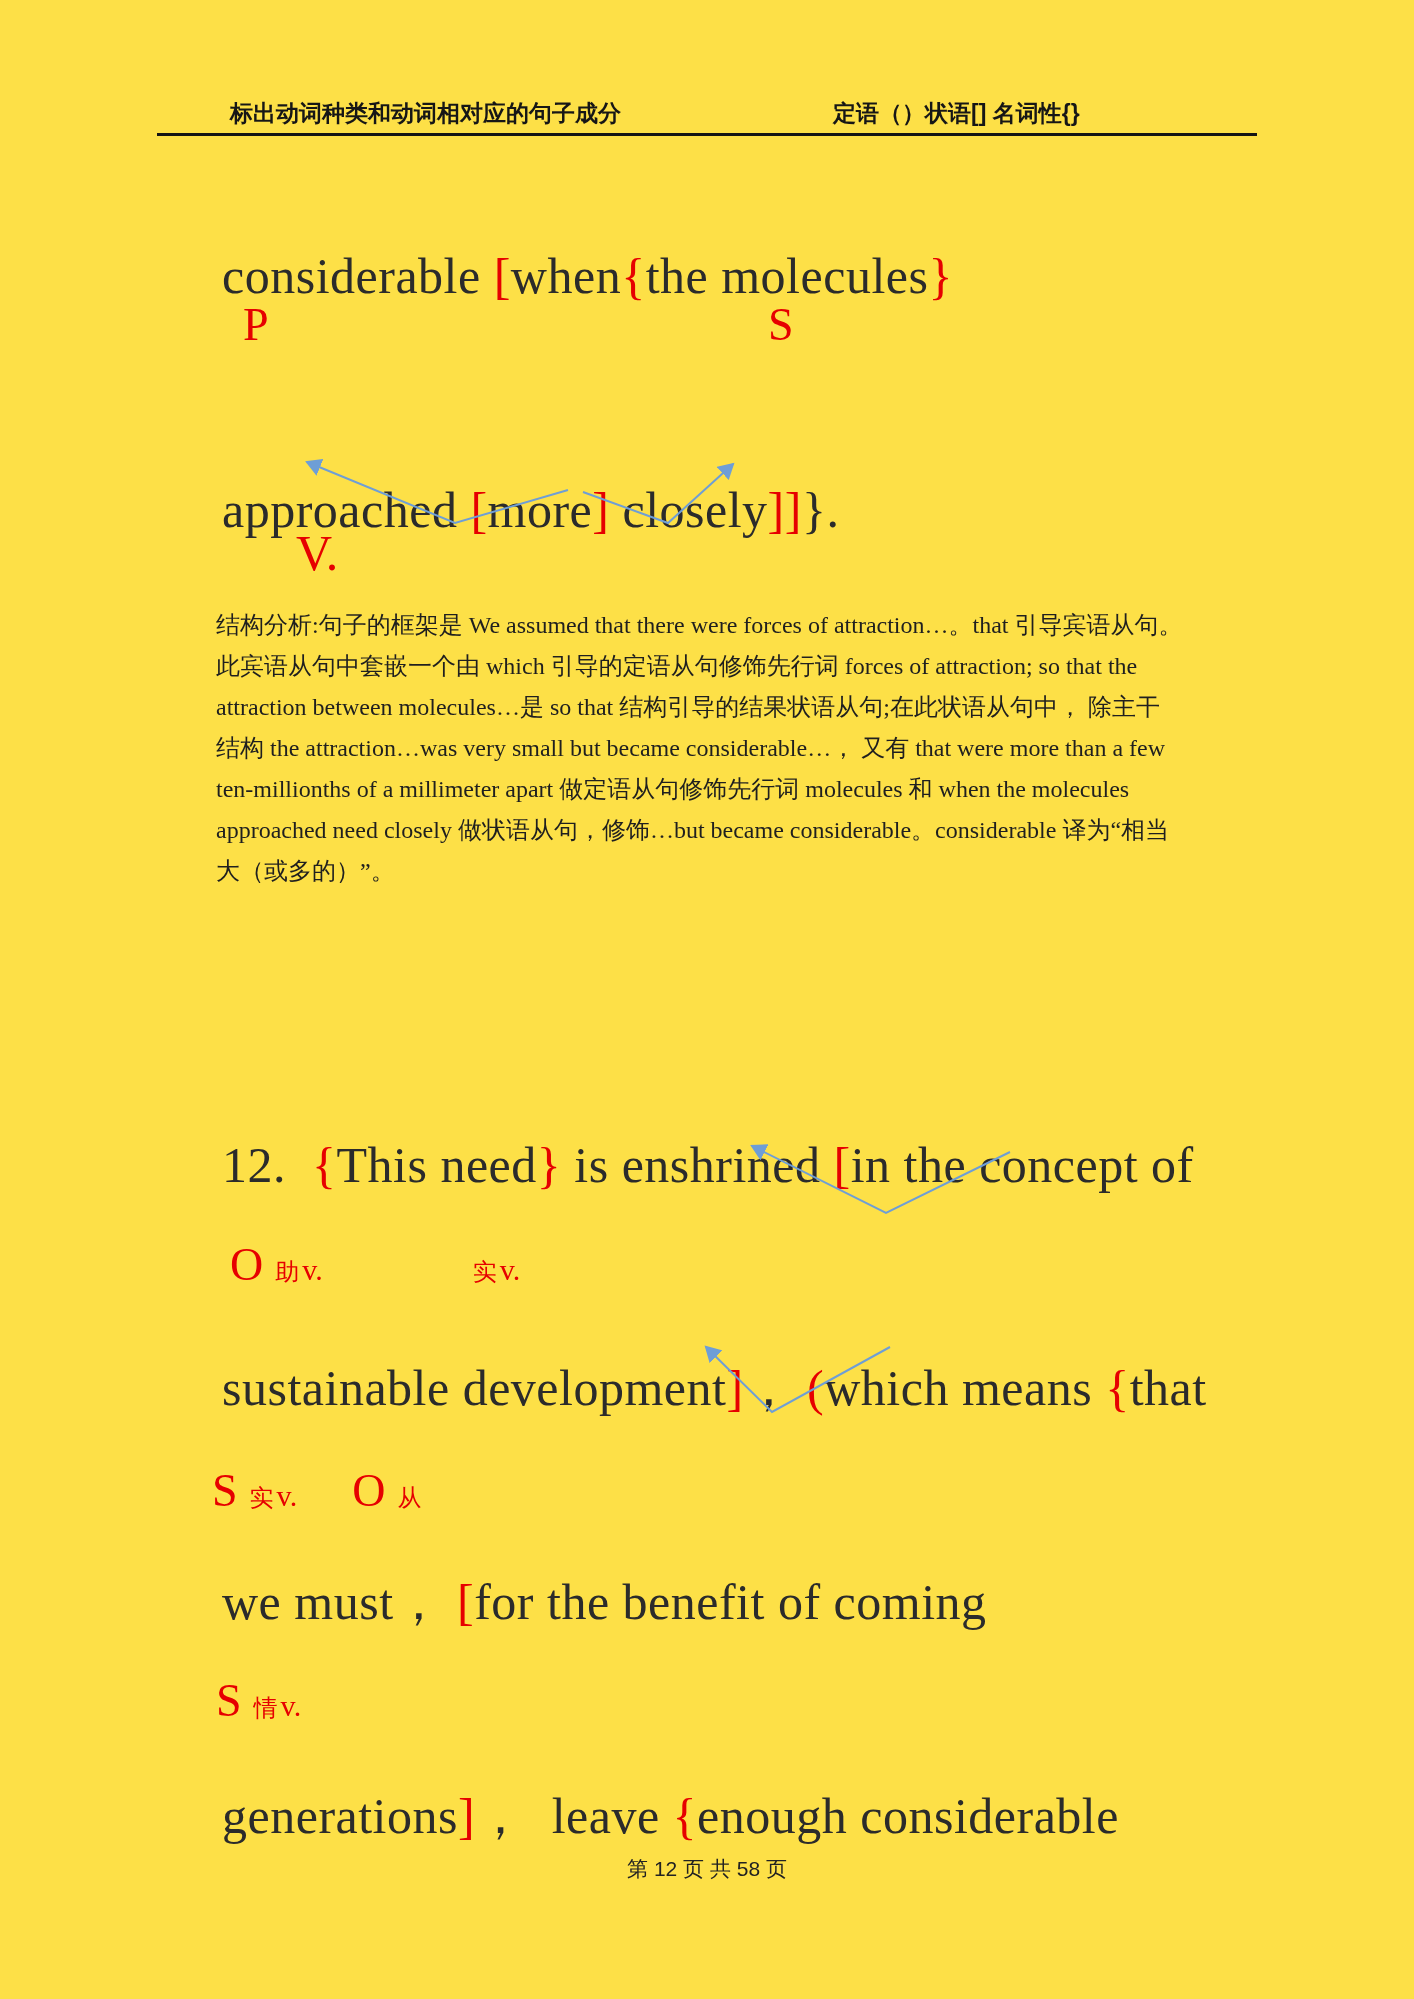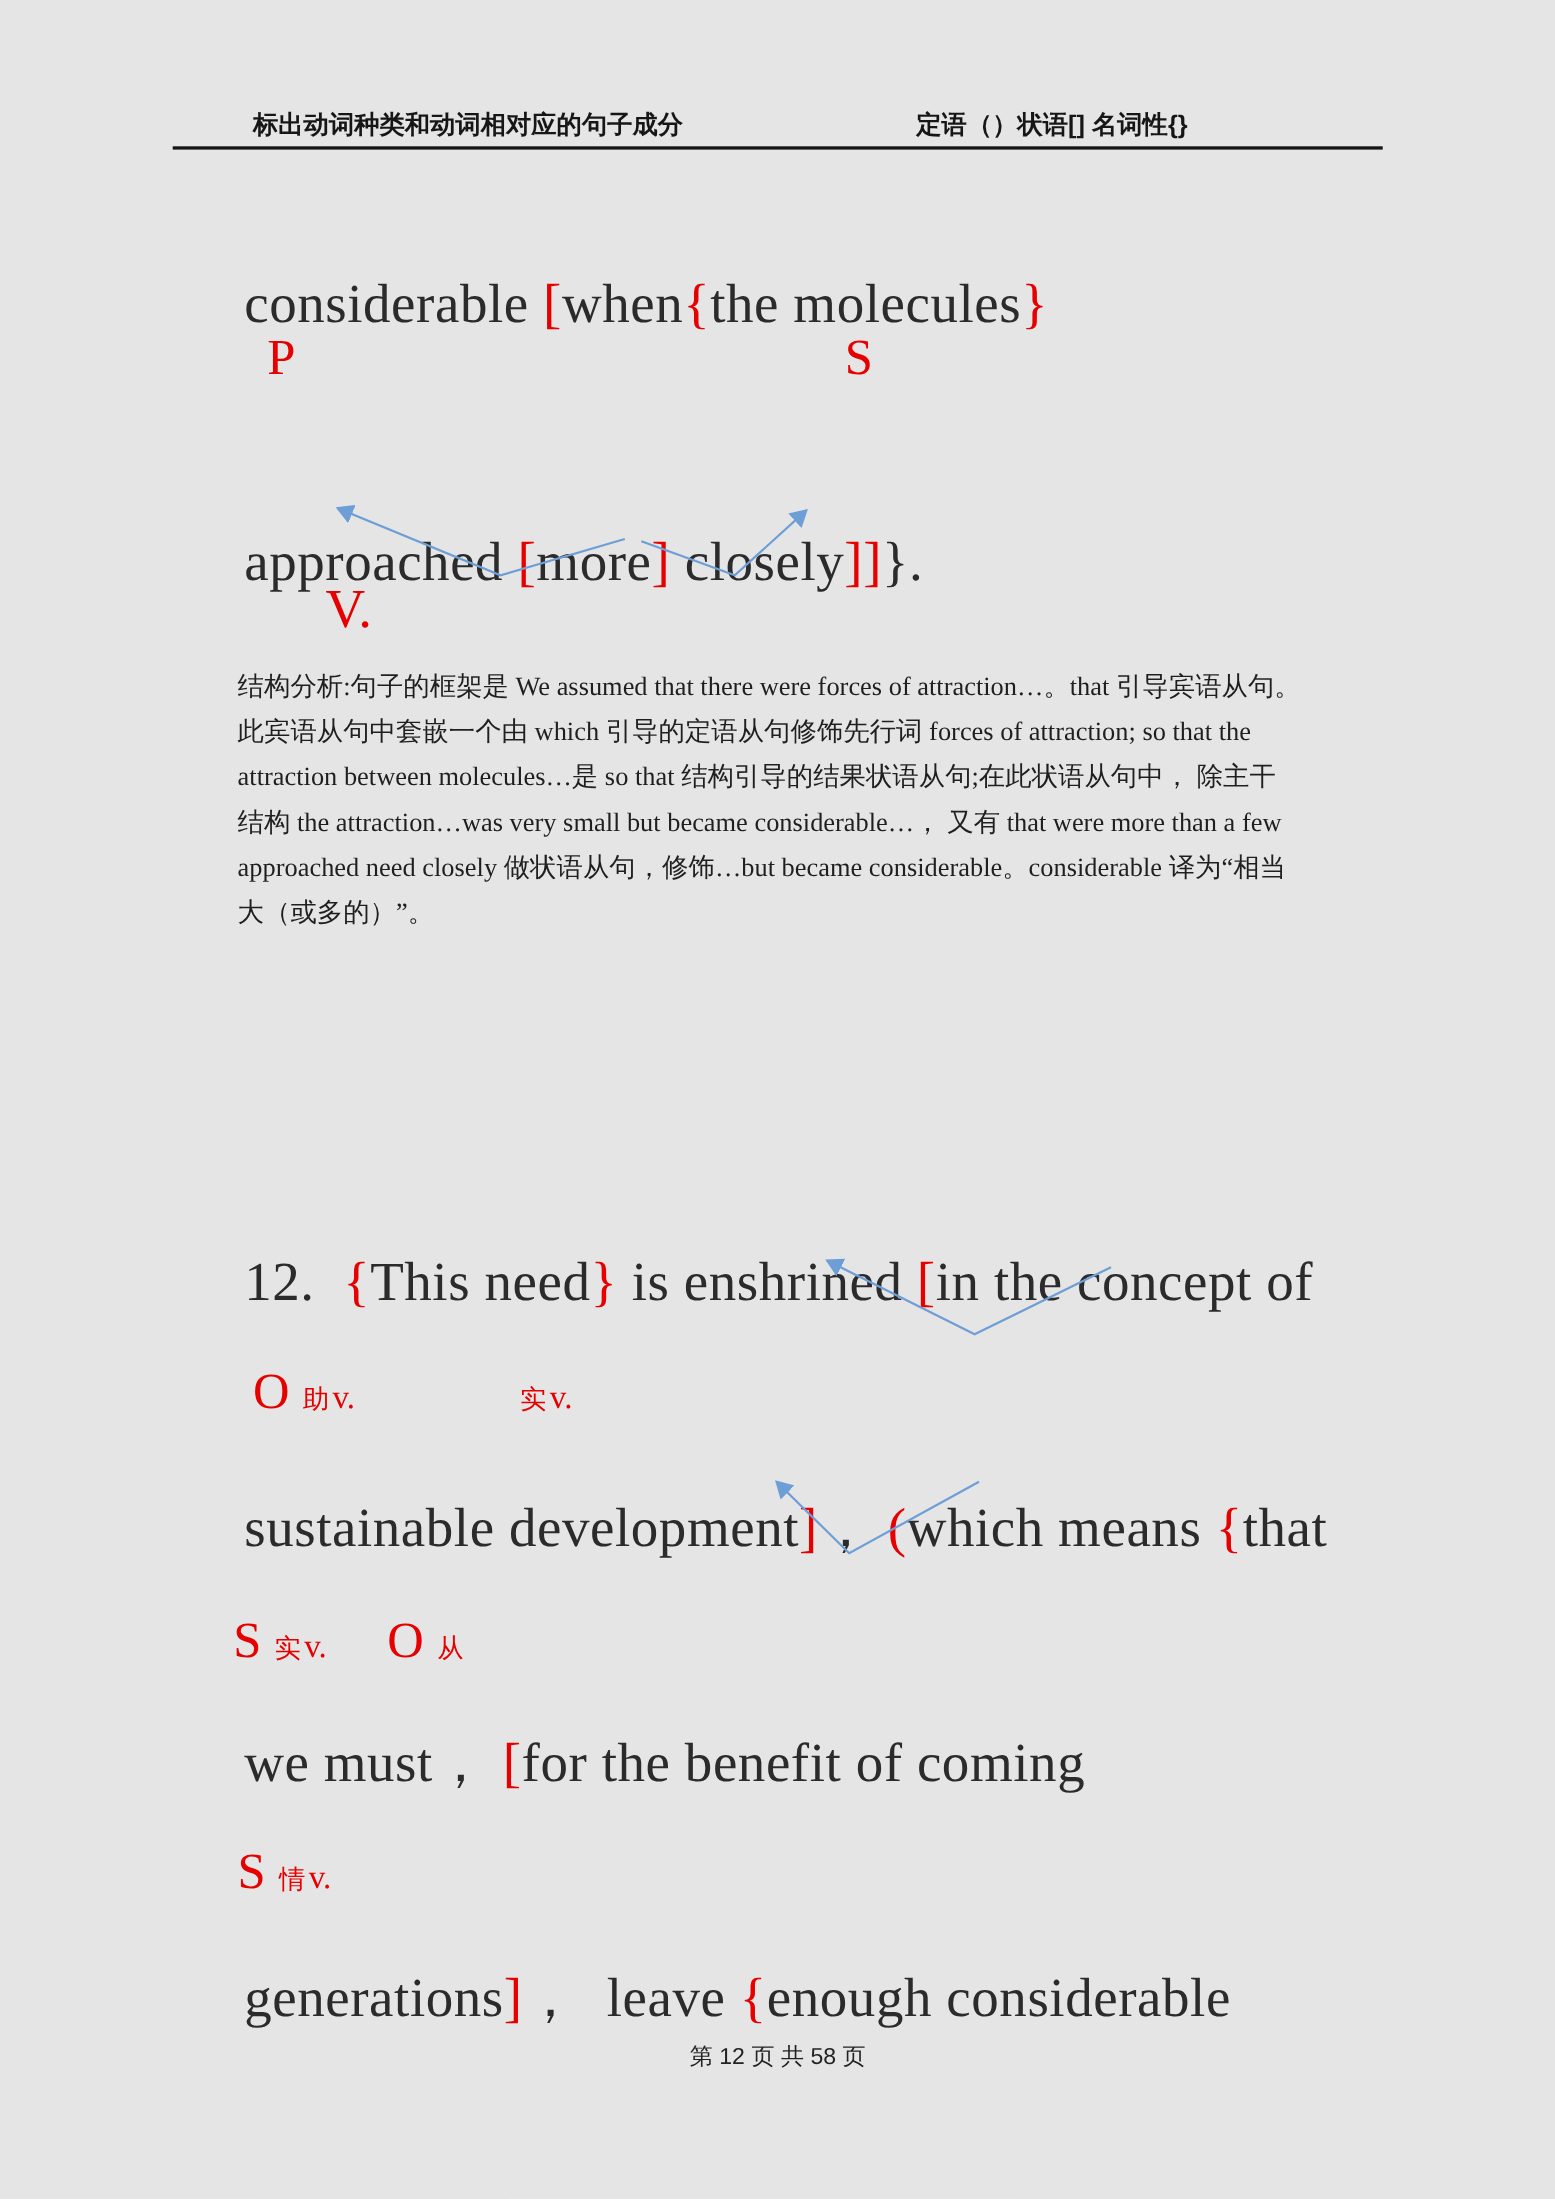--- a/index.html
+++ b/index.html
@@ -1,20 +1,20 @@
 <!DOCTYPE html>
 <html><head>
 <meta charset="utf-8">
 <style>
   html,body{margin:0;padding:0;background:#ffffff;}
   .page{
     position:relative;
     width:1414px;
     height:1999px;
-    background:#e5e5e5;
+    background:#fde047;
     font-family:"Liberation Serif","DejaVu Serif",serif;
     color:#262626;
     overflow:hidden;
   }
   
   .hdr{
     position:absolute;
     font-family:"Liberation Sans","DejaVu Sans",sans-serif;
     font-weight:bold;
     font-size:23px;
@@ -108,20 +108,21 @@
     <span>approached </span><span class="r">[</span><span>more</span><span class="r">]</span><span> closely</span><span class="r">]]</span><span>}.</span>
   </div>
 
   <div class="lblrow" style="left:296px;top:528px;font-size:50px;">V.</div>
 
   <div class="para para-analysis">
     <div class="pline">结构分析:句子的框架是 We assumed that there were forces of attraction…。that 引导宾语从句。</div>
     <div class="pline">此宾语从句中套嵌一个由 which 引导的定语从句修饰先行词 forces of attraction; so that the</div>
     <div class="pline">attraction between molecules…是 so that 结构引导的结果状语从句;在此状语从句中， 除主干</div>
     <div class="pline">结构 the attraction…was very small but became considerable…， 又有 that were more than a few</div>
+    <div class="pline">ten-millionths of a millimeter apart 做定语从句修饰先行词 molecules 和 when the molecules</div>
     <div class="pline">approached need closely 做状语从句，修饰…but became considerable。considerable 译为“相当</div>
     <div class="pline">大（或多的）”。</div>
   </div>
 
 
   <div class="big" style="top:1075px;">
     <span>12.  </span><span class="r">{</span><span>This need</span><span class="r">}</span><span> is enshrined </span><span class="r">[</span><span>in the concept of</span>
   </div>
 
   <div class="lblrow" style="left:214px;top:1190px;">

